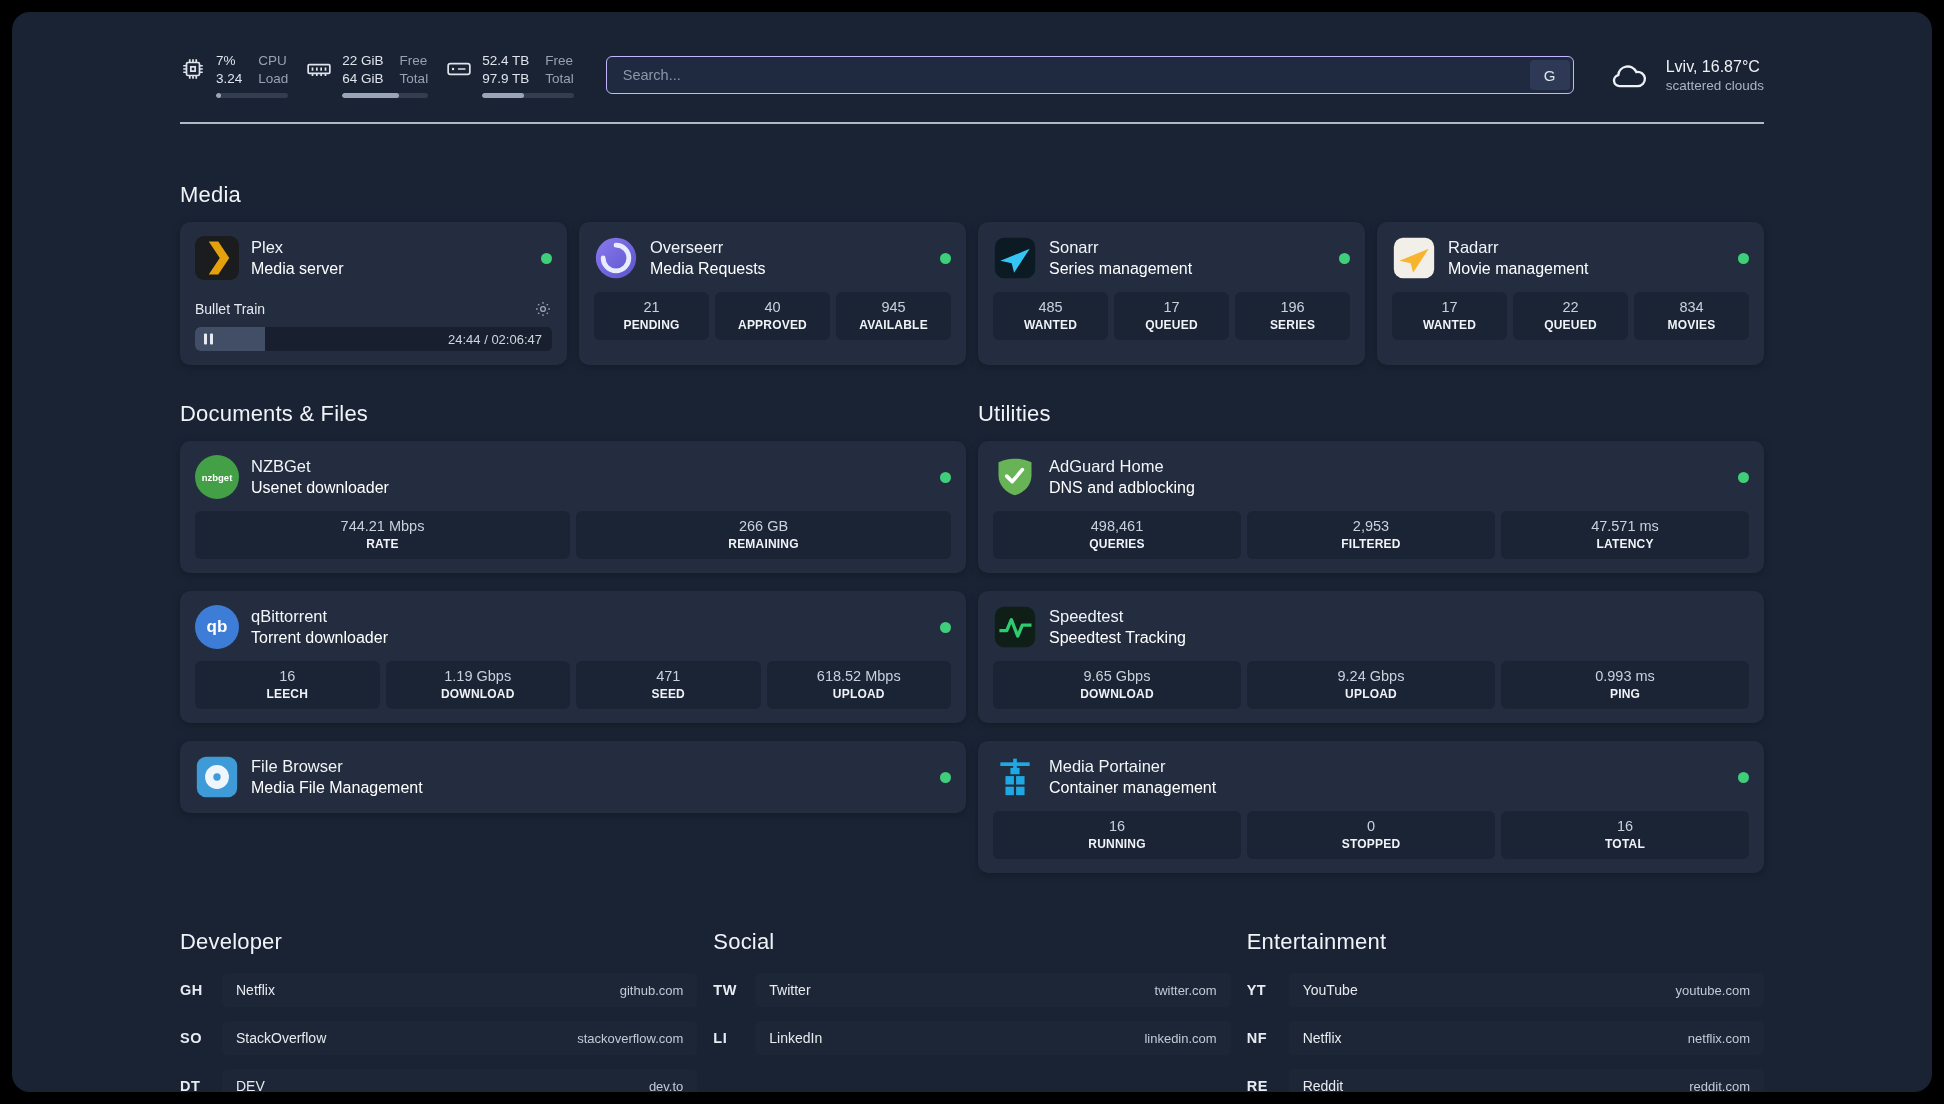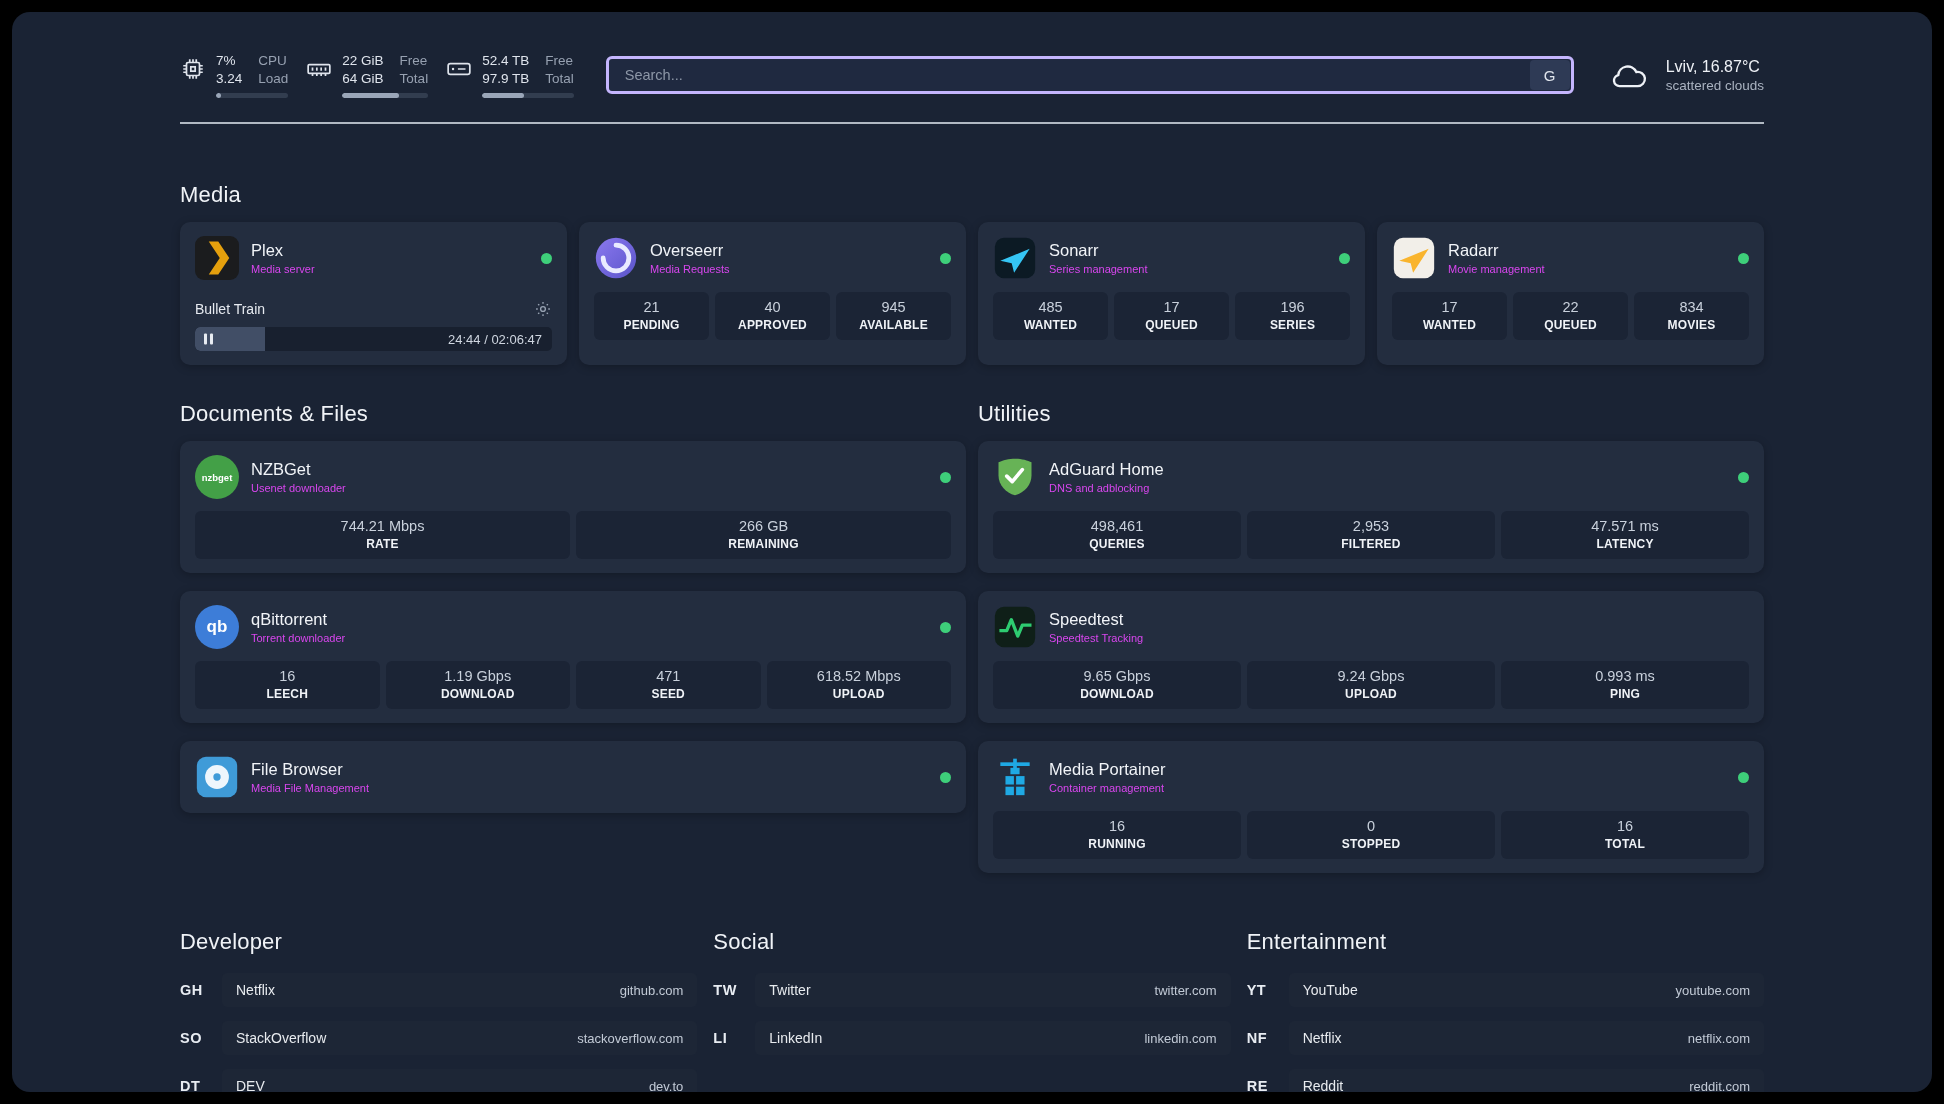--- a/index.html
+++ b/index.html
@@ -16,21 +16,21 @@
   .sys-icon svg { width: 100%; height: 100%; }
   .sys-body { display: flex; flex-direction: column; }
   .sys-row { display: flex; gap: 16px; }
   .sys-values, .sys-labels { display: flex; flex-direction: column; font-size: 13.5px; line-height: 1.3; }
   .sys-values { color: #dfe4ec; }
   .sys-labels { color: #97a1b1; }
   .sys-bar { margin-top: 6px; height: 5px; background: #323d4f; border-radius: 3px; overflow: hidden; width: 100%; }
   .sys-bar-fill { height: 100%; background: #9aa6b8; border-radius: 3px; }
 
   .searchwrap { flex: 1; margin: 0 32px; position: relative; }
-  .search-input { width: 100%; height: 38px; background: #1f2940; border: 3px solid #c4b5fd; border-radius: 6px; color: #dfe4ec; font-size: 14.5px; padding: 0 58px 0 16px; outline: none; font-family: "Liberation Sans", sans-serif; }
+  .search-input { width: 100%; height: 38px; background: #1f2940; border: 1px solid #c4b5fd; border-radius: 6px; color: #dfe4ec; font-size: 14.5px; padding: 0 58px 0 16px; outline: none; font-family: "Liberation Sans", sans-serif; }
   .search-input::placeholder { color: #8d97a7; }
   .search-engine { position: absolute; right: 4px; top: 4px; width: 40px; height: 30px; background: #2e3a55; border: none; border-radius: 4px; display: flex; align-items: center; justify-content: center; font-size: 15px; color: #dfe4ec; cursor: pointer; font-family: "Liberation Sans", sans-serif; }
 
   .weather { display: flex; align-items: center; gap: 14px; }
   .weather-icon { width: 46px; height: 38px; }
   .weather-icon svg { width: 100%; height: 100%; }
   .weather-text { display: flex; flex-direction: column; }
   .weather-loc { font-size: 16px; color: #eef1f6; }
   .weather-cond { font-size: 13.5px; color: #aab3c1; margin-top: 2px; }
 
@@ -43,21 +43,21 @@
   .media-grid { display: grid; grid-template-columns: repeat(4, 1fr); gap: 12px; }
   .two-col { display: grid; grid-template-columns: 1fr 1fr; gap: 12px; align-items: start; }
   .col .card + .card { margin-top: 18px; }
 
   .card { background: #232d3f; border-radius: 10px; padding: 14px 15px; position: relative; cursor: pointer; box-shadow: 0 2px 8px rgba(0,0,0,0.25); }
   .card-head { display: flex; align-items: center; gap: 12px; }
   .app-icon { width: 44px; height: 44px; flex: 0 0 44px; display: flex; align-items: center; justify-content: center; border-radius: 9px; font-weight: bold; overflow: hidden; }
   .app-icon svg { width: 100%; height: 100%; }
   .app-text { display: flex; flex-direction: column; }
   .app-name { font-size: 16.5px; color: #f1f4f8; font-weight: 500; }
-  .app-sub { font-size: 11px; color: #d946ef; margin-top: 3px; }
+  .app-sub { font-size: 16px; color: #ffffff; margin-top: 3px; }
   .status-dot { margin-left: auto; width: 11px; height: 11px; border-radius: 50%; background: #3ecf7a; flex: 0 0 11px; align-self: center; }
 
   .stats { display: flex; gap: 6px; margin-top: 12px; }
   .stat { flex: 1; background: #1b2435; border-radius: 6px; padding: 7px 4px 8px; text-align: center; }
   .stat-value { font-size: 14.5px; color: #c9d1dc; }
   .stat-label { font-size: 12px; font-weight: bold; color: #f0f3f7; margin-top: 3px; letter-spacing: 0.2px; }
 
   
   .player-row { display: flex; align-items: center; justify-content: space-between; margin-top: 20px; }
   .player-title { font-size: 14px; color: #e6eaf0; }

